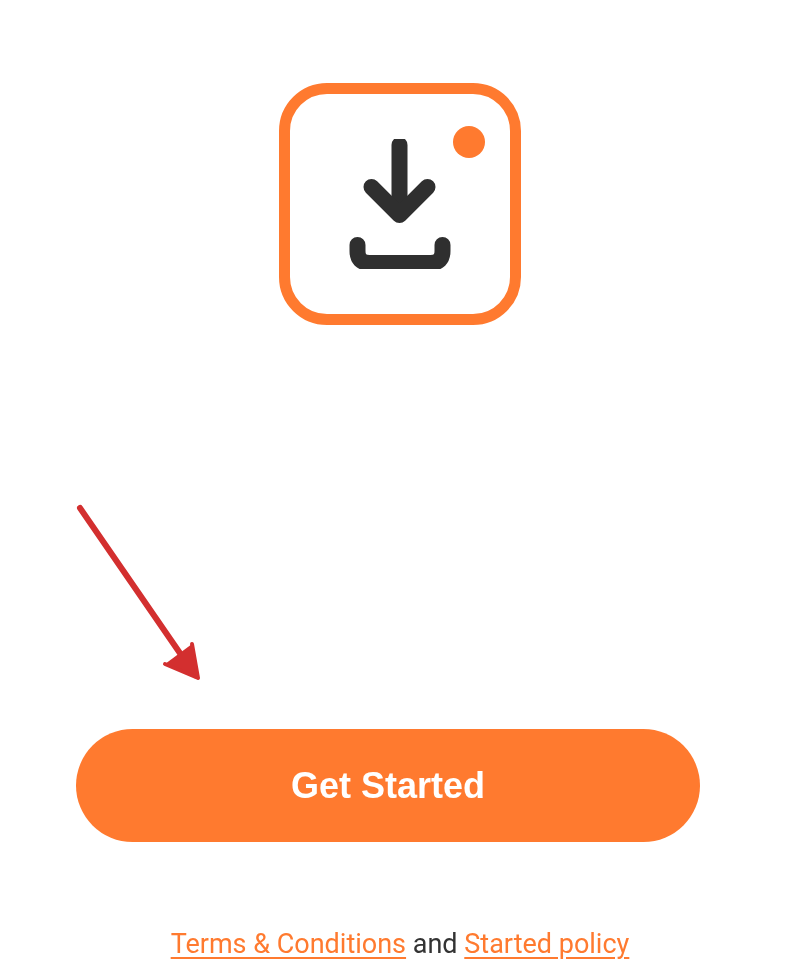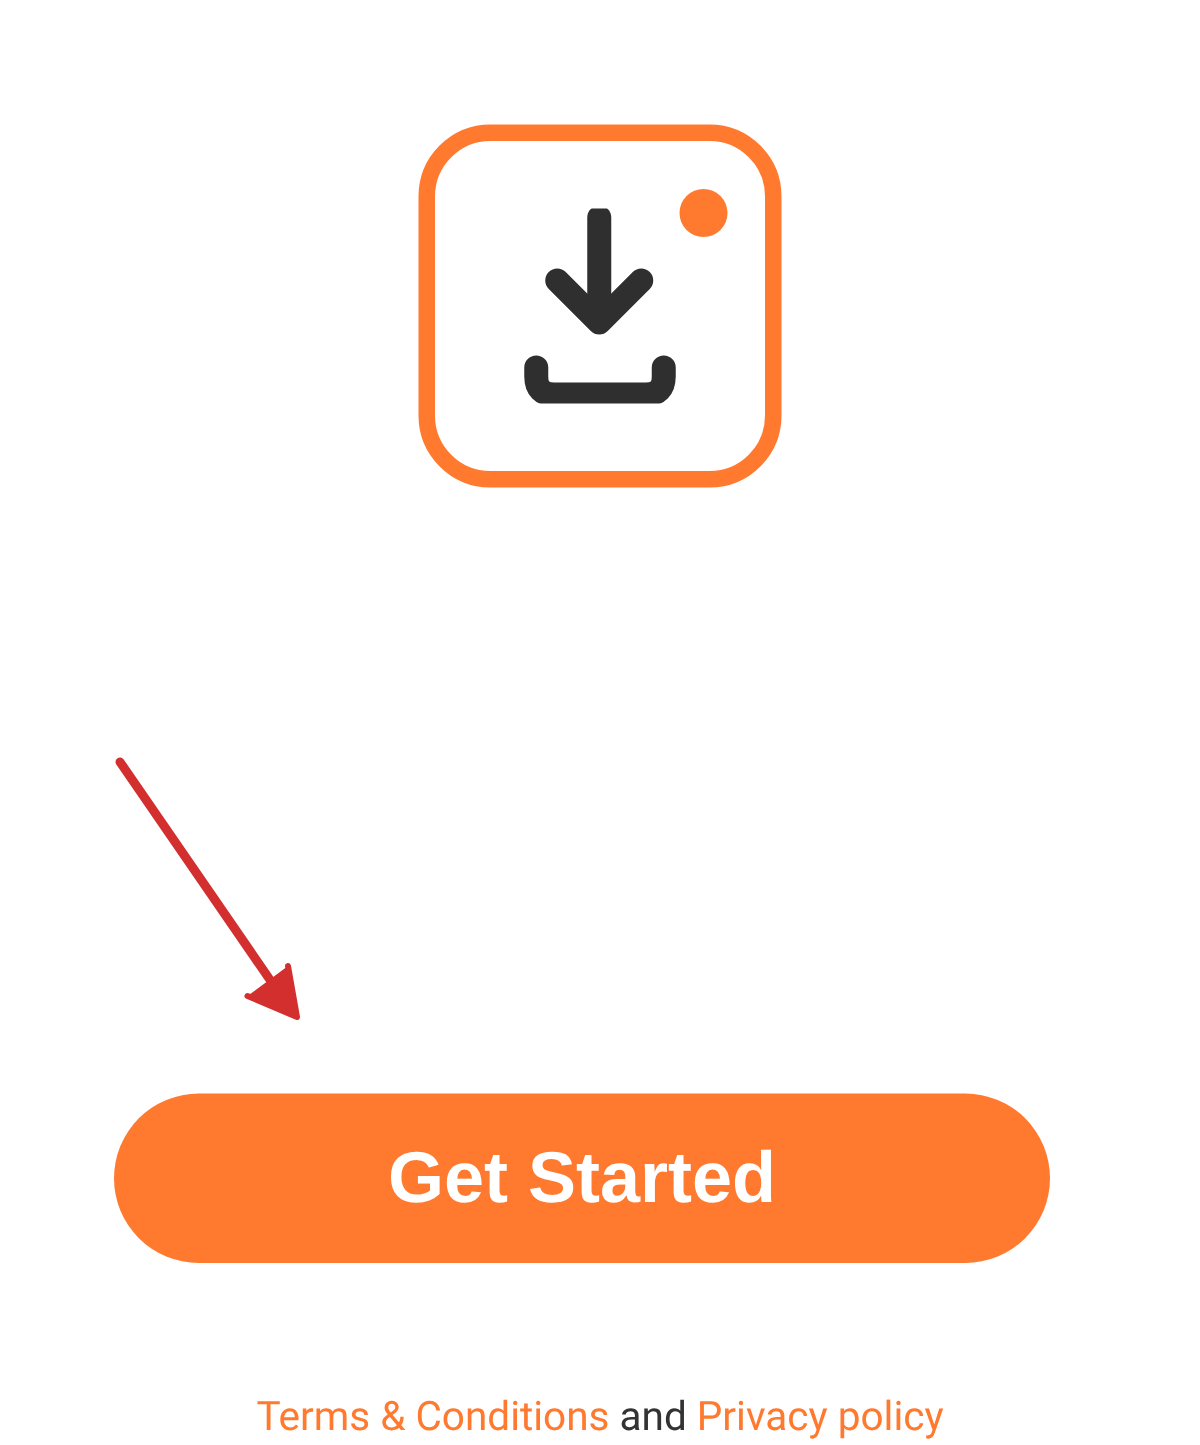--- a/index.html
+++ b/index.html
@@ -58,36 +58,37 @@
     .get-started-button {
       position: absolute;
       top: 729px;
       left: 76px;
       width: 624px;
       height: 113px;
       background: #ff7a2f;
       border: none;
       border-radius: 57px;
       color: #ffffff;
-      font-size: 48px;
+      font-size: 36px;
       font-weight: 700;
       cursor: pointer;
     }
     .footer-text {
       position: absolute;
       top: 880px;
       left: 0;
       width: 100%;
       text-align: center;
       font-size: 27px;
       color: #333333;
       line-height: 1.6;
     }
     .footer-link {
       color: #ff7a2f;
+      text-decoration: underline;
       text-underline-offset: 4px;
       cursor: pointer;
     }
   </style>
 </head>
 <body>
 
 <div class="logo-container">
   <div class="logo-inner">
     <svg class="download-icon" width="105" height="130" viewBox="0 0 105 130">
@@ -105,14 +106,14 @@
   <g fill="none" stroke="#d32f2f" stroke-width="6" stroke-linecap="round" stroke-linejoin="round">
     <line x1="10" y1="8" x2="125" y2="175"></line>
     <polyline points="95,164 128,178 122,144" fill="#d32f2f" stroke-width="4"></polyline>
   </g>
 </svg>
 
 <button class="get-started-button">Get Started</button>
 
 <div class="footer-text">
   <br>
-  <a class="footer-link">Terms &amp; Conditions</a><span> and </span><a class="footer-link">Privacy policy</a>
+  <a class="footer-link">Terms &amp; Conditions</a><span> and </span><a class="footer-link">Started policy</a>
 </div>
 
 </body></html>

